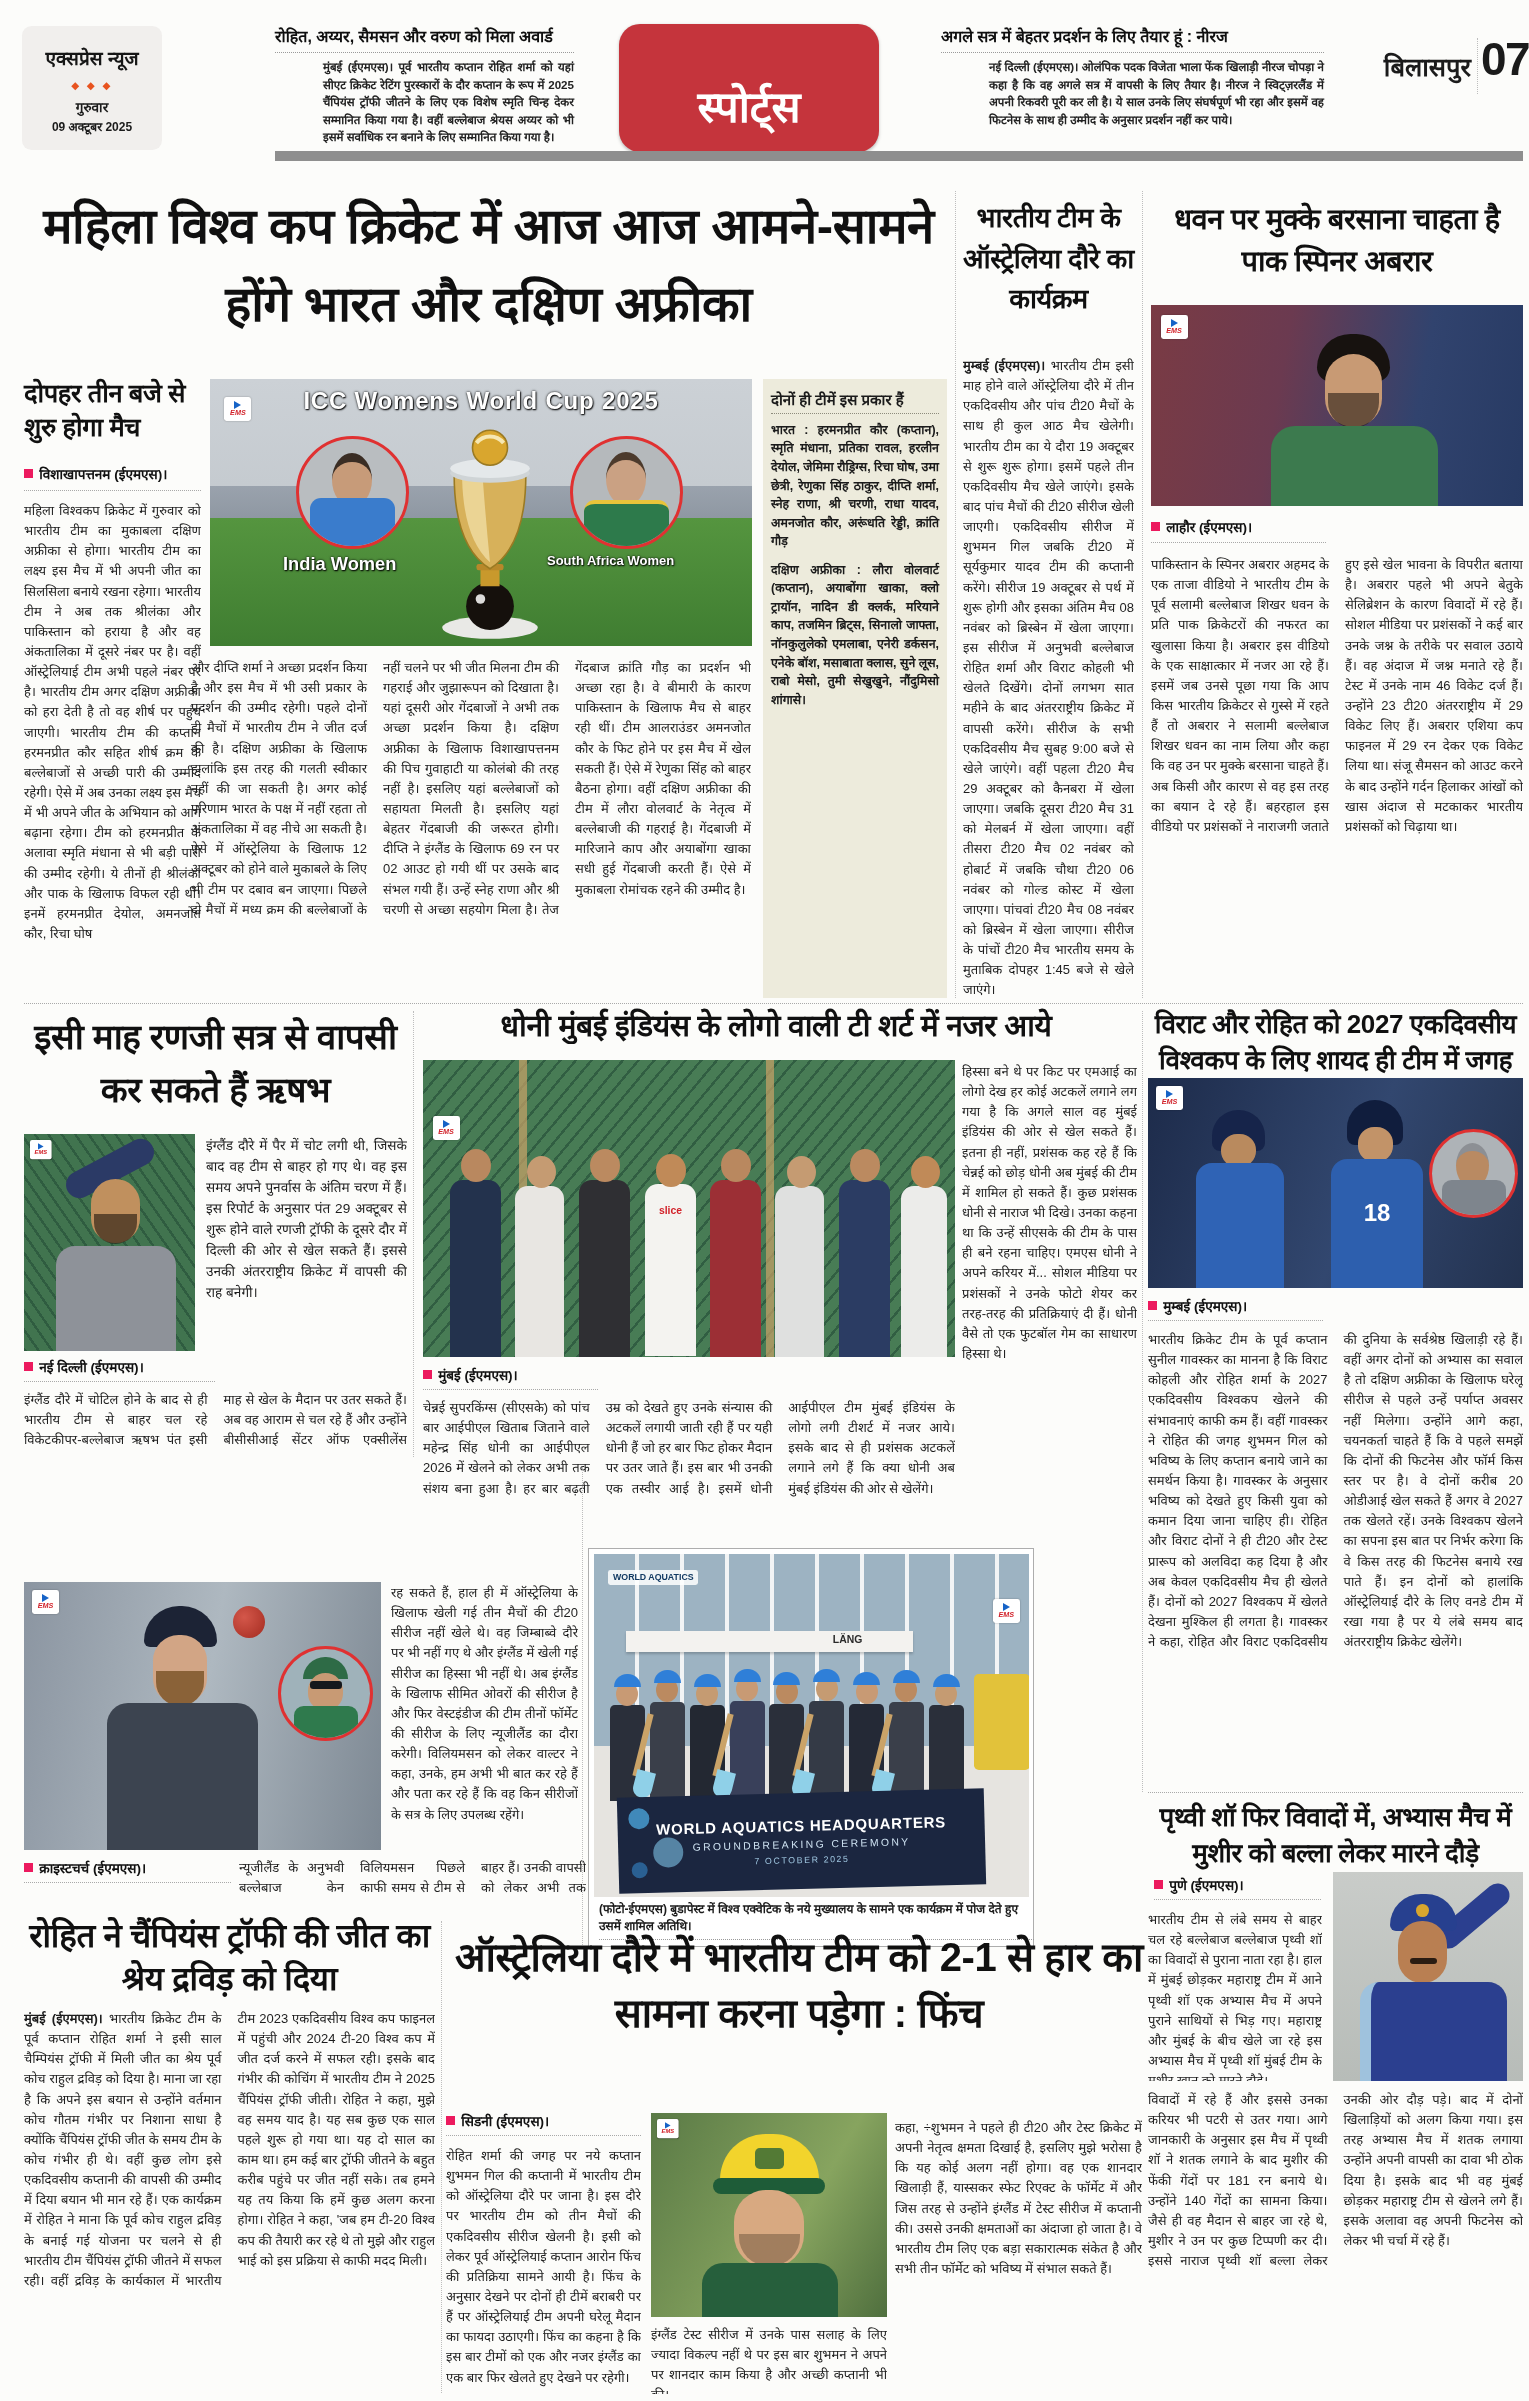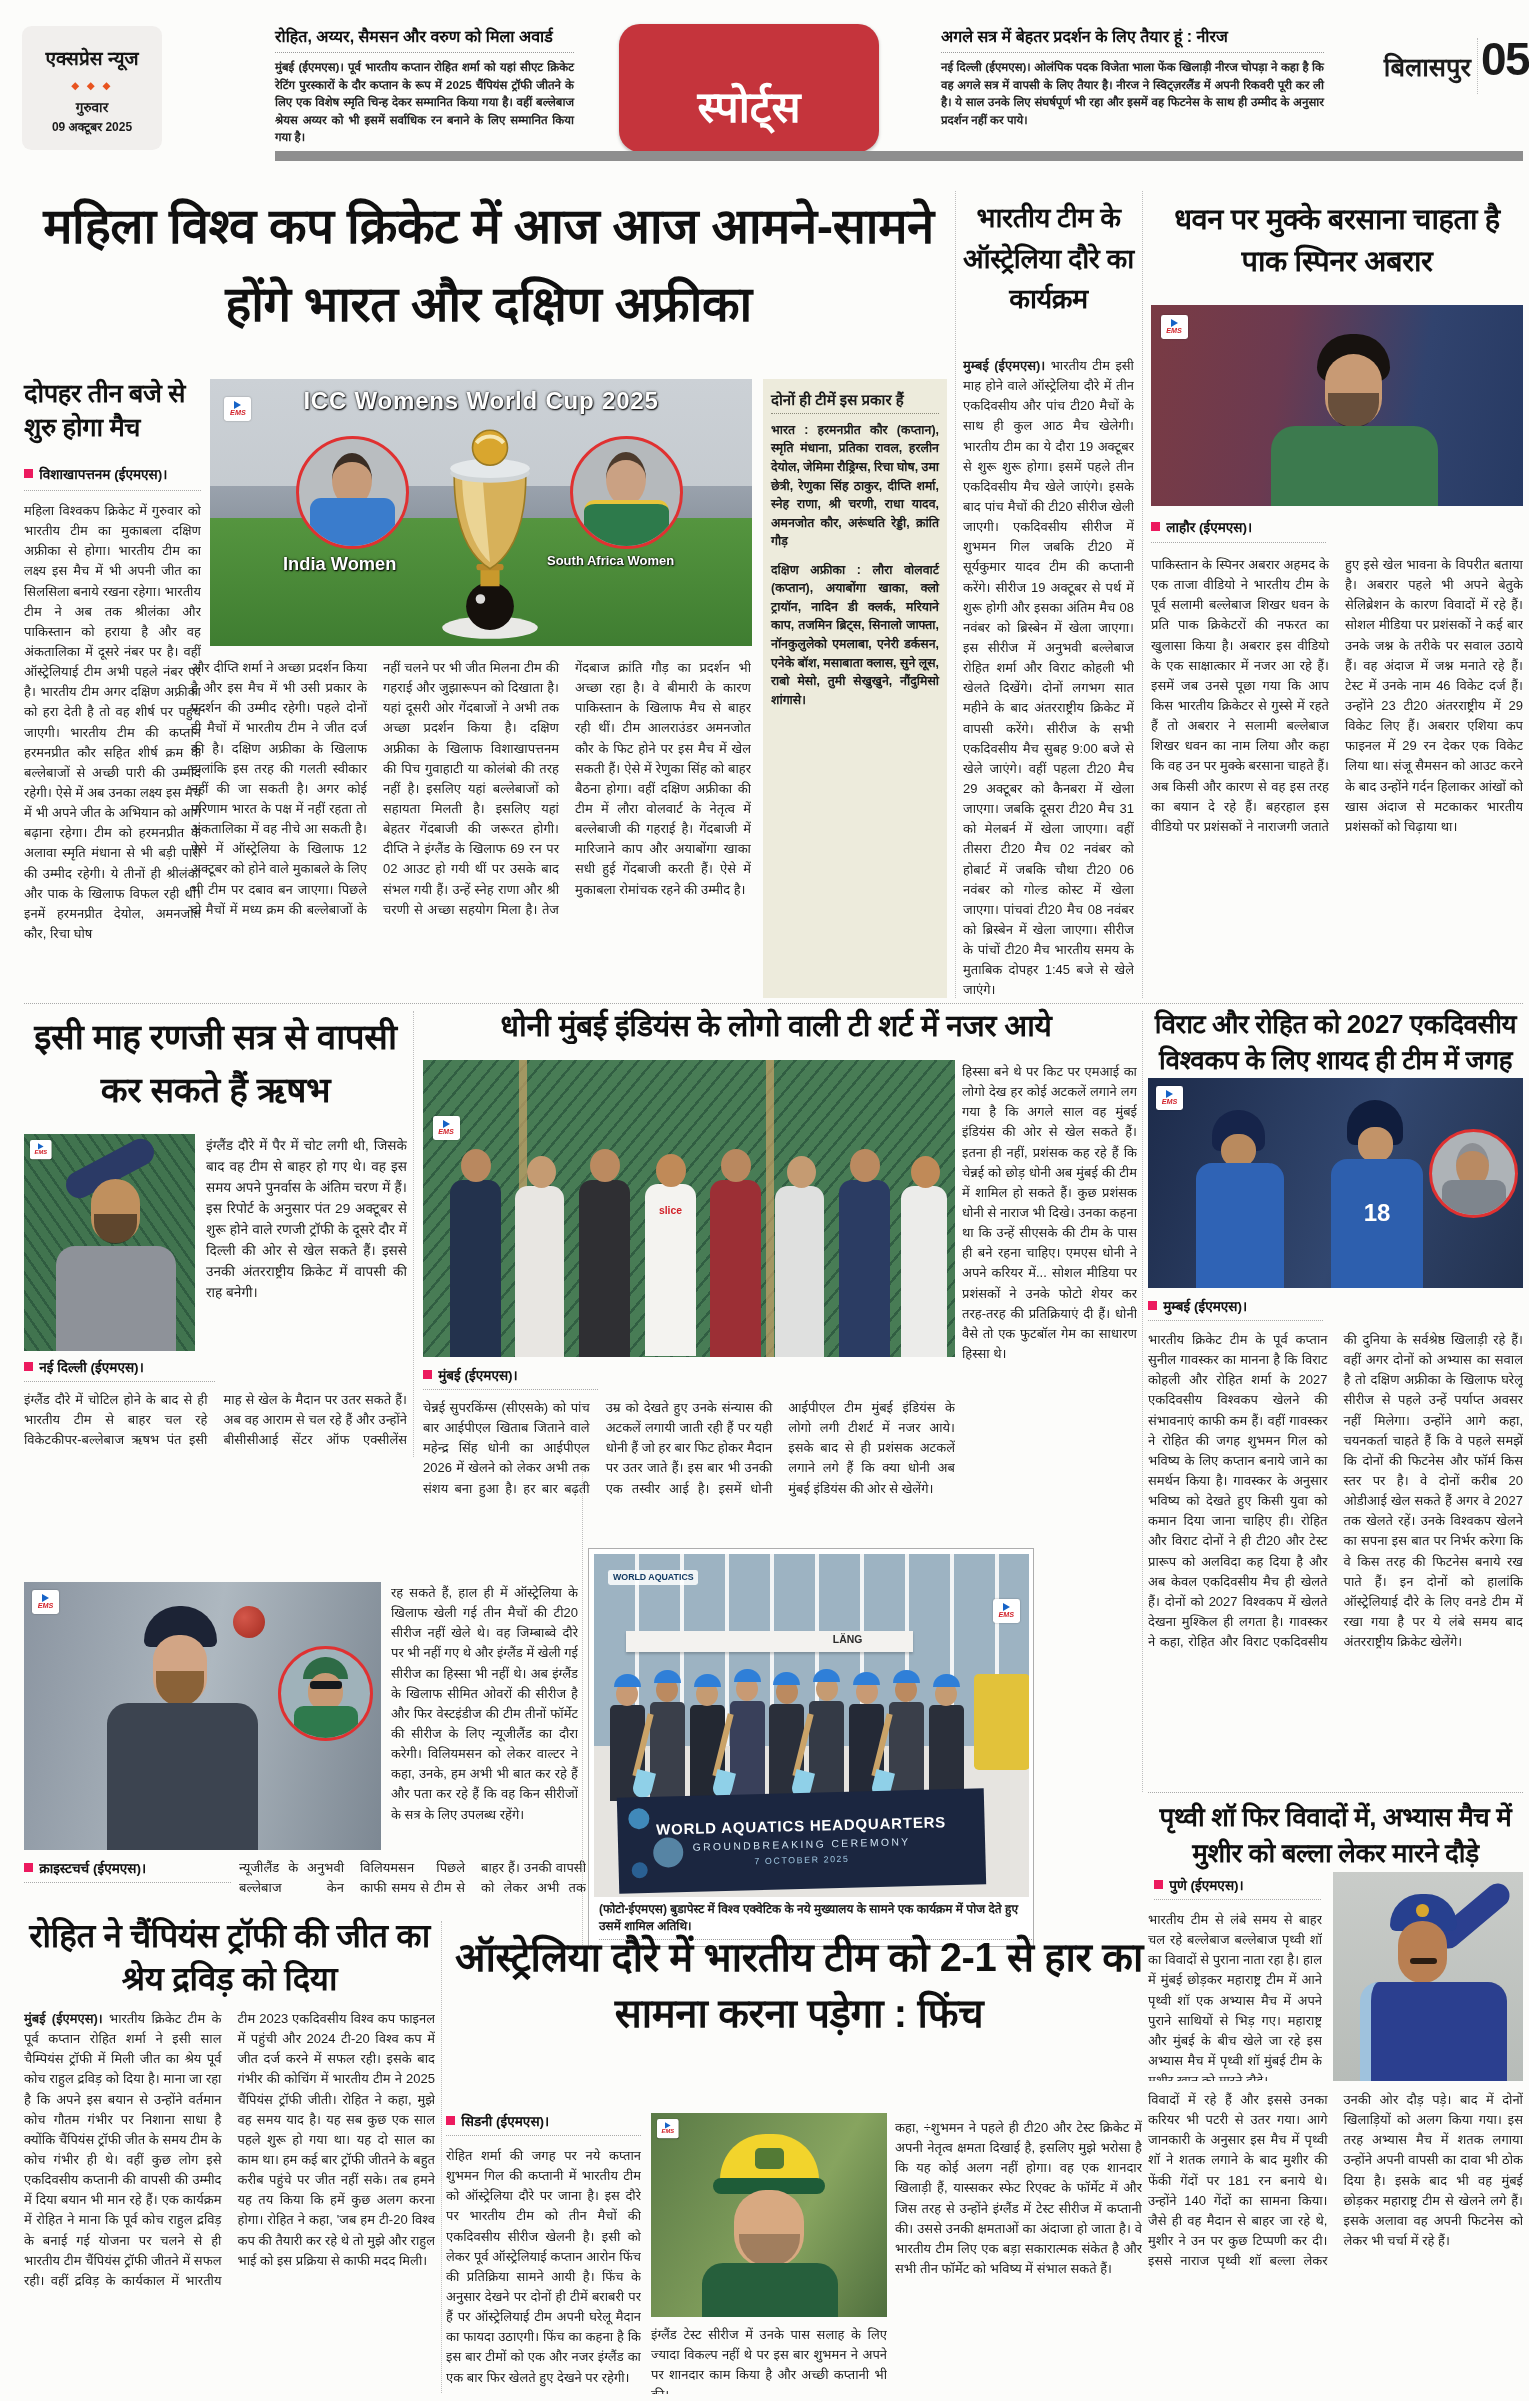--- a/index.html
+++ b/index.html
@@ -17,21 +17,21 @@
   .dot-v{border-left:1.6px dotted #bdbdbd;}
   .photo{position:absolute;overflow:hidden;background:#9aa0a6;}
   .ems{position:absolute;width:27px;height:24px;background:#fff;border-radius:2.4px;box-shadow:0 0 1.6px rgba(0,0,0,.4);
        display:flex;flex-direction:column;align-items:center;justify-content:center;z-index:5;}
   .ems .flag{width:0;height:0;border-left:7.2px solid #1663c7;border-top:4px solid transparent;border-bottom:4px solid transparent;}
   .ems .txt{font-size:7.2px;font-weight:bold;color:#d2222a;line-height:1;font-style:italic;}
   .circle-inset{position:absolute;border-radius:50%;border:3.2px solid #e03131;overflow:hidden;}
   .avatar-head{position:absolute;border-radius:50%;}
   .cap-label{position:absolute;color:#fff;font-weight:bold;text-shadow:0 0 2.4px #000,0.8px 0.8px 1.6px #000;}
   .brief-h{font-weight:800;font-size:16px;color:#0f0f0f;padding-bottom:4px;border-bottom:1.6px dotted #9a9a9a;line-height:1.3;}
-  .brief-b{margin-top:5.6px;font-size:11.6px;font-weight:bold;line-height:1.5;text-align:justify;color:#222;}
+  .brief-b{margin-top:5.6px;font-size:11.6px;font-weight:bold;line-height:1.5;text-align:justify;color:#222;margin-left:48px;}
   .teams-box{background:#edebdc;padding:9.6px 8px;box-sizing:border-box;}
   .teams-box h4{margin:0 0 6.4px 0;font-size:15px;font-weight:800;border-bottom:1.6px dotted #8d8b7c;padding-bottom:4.8px;}
   .teams-box p{margin:0 0 9.6px 0;font-size:12.4px;font-weight:bold;line-height:1.5;text-align:justify;}
   .net{background:repeating-linear-gradient(55deg,#2f5c40 0 2.4px,#41744f 2.4px 11px),#3a6a49;}
   .net2{background:repeating-linear-gradient(-50deg,#315e42 0 2.4px,#487c55 2.4px 12px),#3f7250;}
   .suit{position:absolute;border-radius:4.8px 4.8px 0 0;}
 </style>
 </head>
 <body>
 
@@ -54,21 +54,21 @@
     <span style="color:#fff;font-size:43px;font-weight:800;margin-top:35px;">स्पोर्ट्स</span>
   </div>
 
   <div class="abs" style="left:941px;top:27px;width:383px;">
     <div class="brief-h">अगले सत्र में बेहतर प्रदर्शन के लिए तैयार हूं : नीरज</div>
     <div class="brief-b">नई दिल्ली (ईएमएस)। ओलंपिक पदक विजेता भाला फेंक खिलाड़ी नीरज चोपड़ा ने कहा है कि वह अगले सत्र में वापसी के लिए तैयार है। नीरज ने स्विट्ज़रलैंड में अपनी रिकवरी पूरी कर ली है। ये साल उनके लिए संघर्षपूर्ण भी रहा और इसमें वह फिटनेस के साथ ही उम्मीद के अनुसार प्रदर्शन नहीं कर पाये।</div>
   </div>
 
   <div class="abs" style="left:1355px;top:49px;width:116px;font-size:25.5px;font-weight:800;text-align:right;">बिलासपुर</div>
   <div class="abs dot-v" style="left:1477px;top:38px;height:56px;"></div>
-  <div class="abs" style="left:1481px;top:32px;font-size:46px;font-weight:900;letter-spacing:-1.6px;">05</div>
+  <div class="abs" style="left:1481px;top:32px;font-size:46px;font-weight:900;letter-spacing:-1.6px;">07</div>
 
   <div class="abs" style="left:275px;top:151px;width:1248px;height:10.4px;background:#8e8e8e;"></div>
 
   <div class="abs hl center" style="left:24px;top:187px;width:929px;font-size:49px;line-height:1.6;">महिला विश्व कप क्रिकेट में आज आज आमने-सामने होंगे भारत और दक्षिण अफ्रीका</div>
 
   <div class="abs hl" style="left:24px;top:376px;width:177px;font-size:25.5px;line-height:1.35;">दोपहर तीन बजे से शुरु होगा मैच</div>
   <div class="abs dateline" style="left:24px;top:464px;width:177px;">
     <span class="sq"></span>
     <span>विशाखापत्तनम (ईएमएस)।</span>
   </div>

